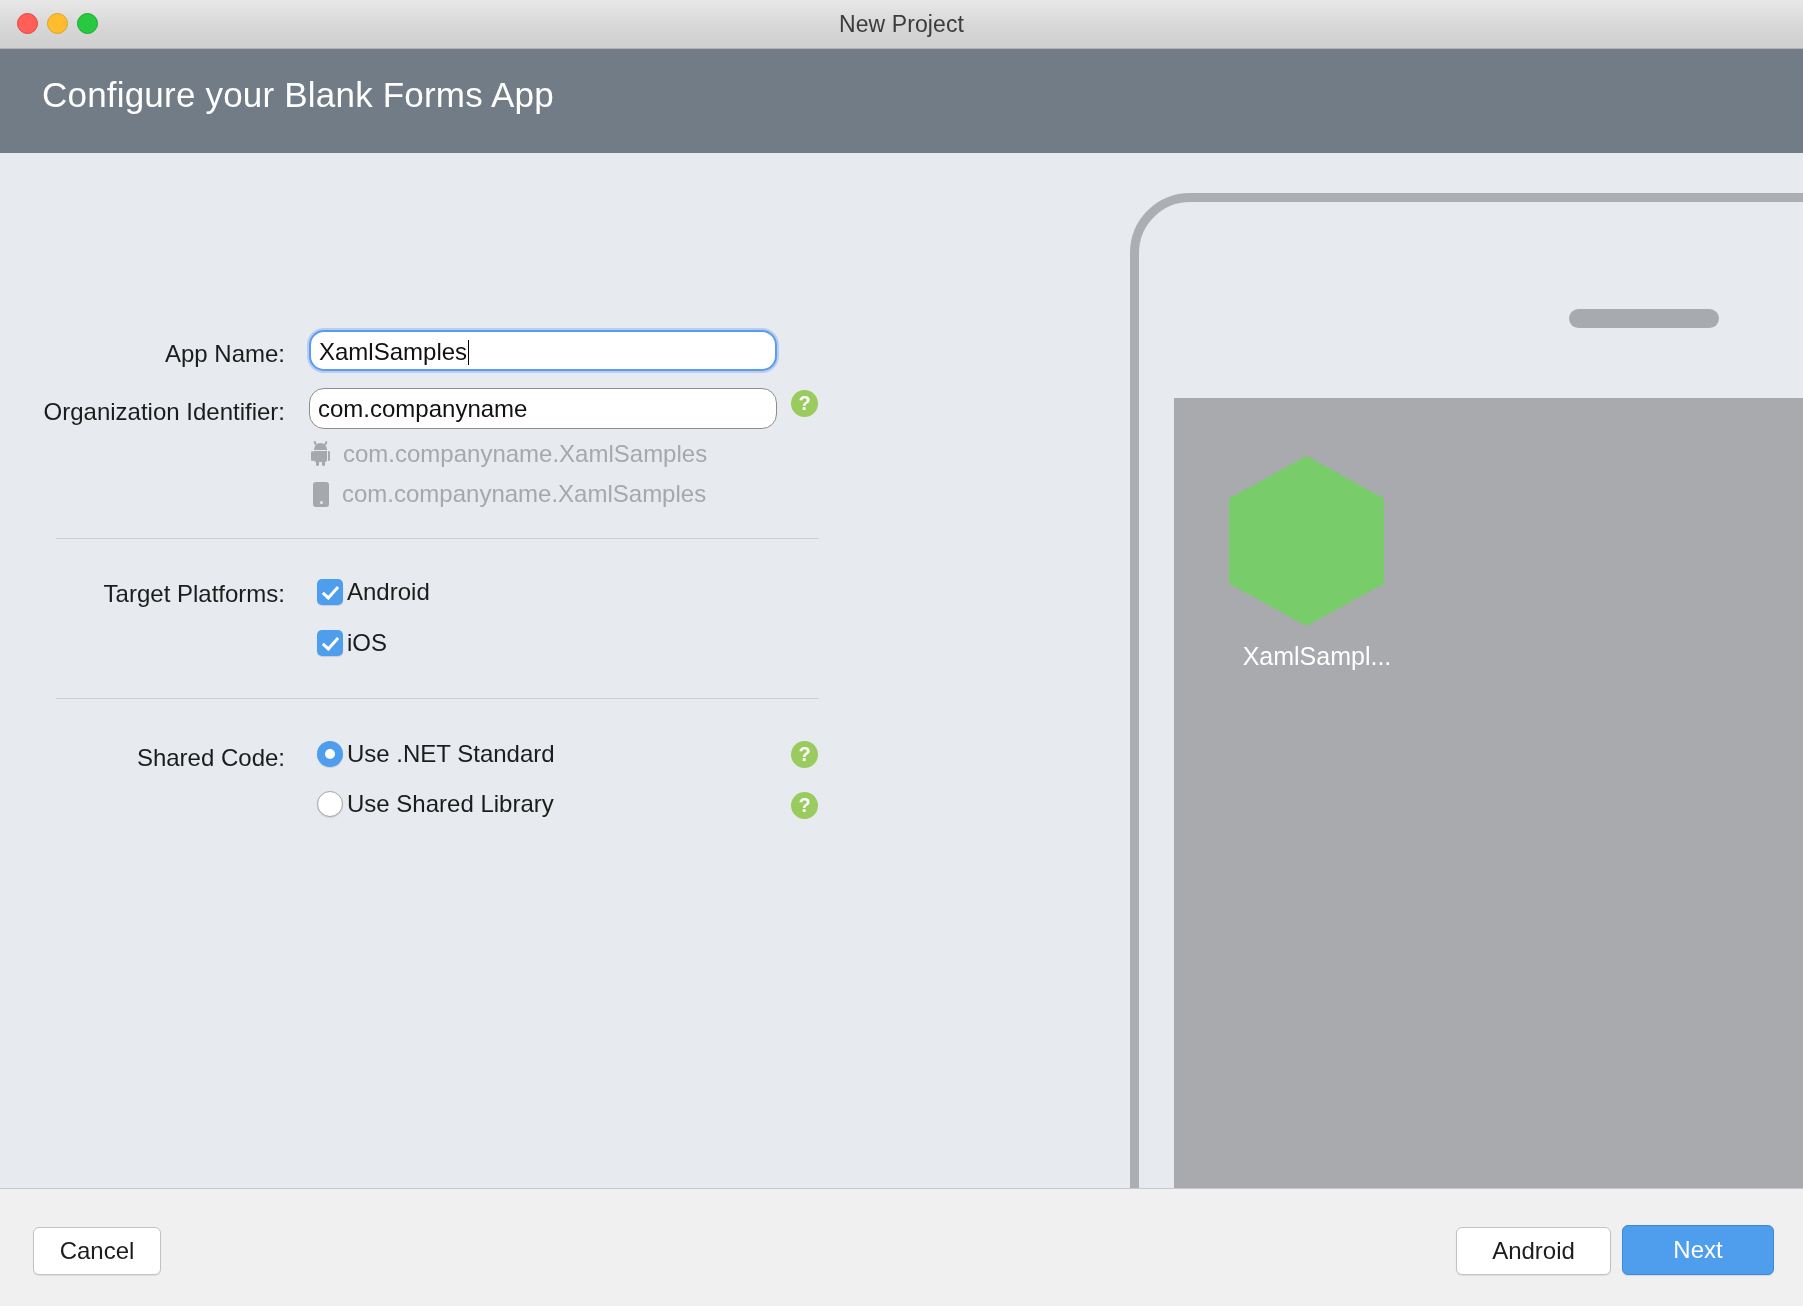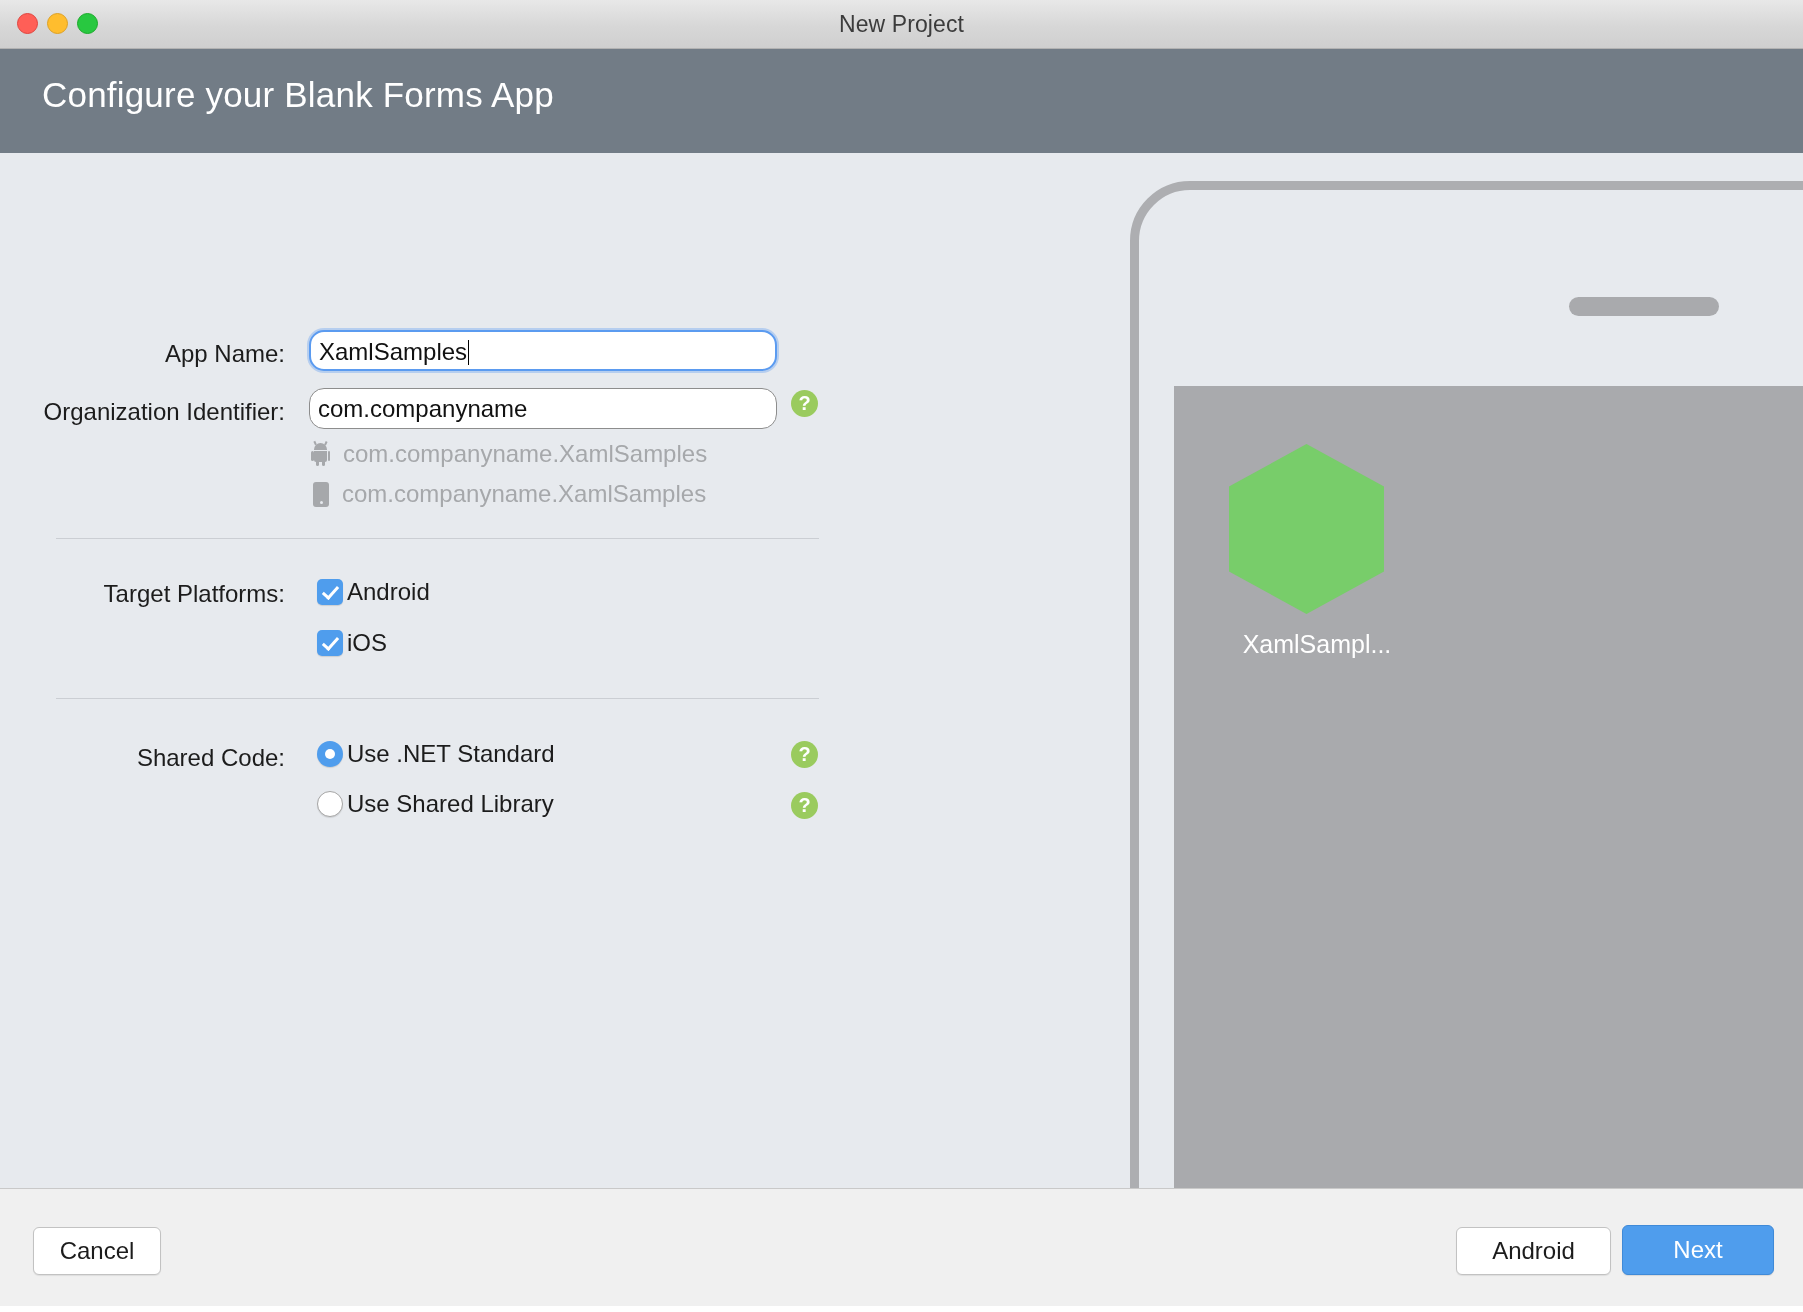--- a/index.html
+++ b/index.html
@@ -287,21 +287,21 @@
     font-size: 20px;
     font-weight: bold;
     text-align: center;
     line-height: 27px;
     font-family: "Liberation Sans", sans-serif;
   }
 
   
   .preview-pane {
     position: absolute;
-    left: 1110px; top: 0;
+    left: 1110px; top: 12px;
     width: 693px;
     height: 1111px;
     overflow: hidden;
   }
   .phone-shell {
     position: absolute;
     left: 20px;
     top: 28px;
     width: 900px;
     height: 1200px;

